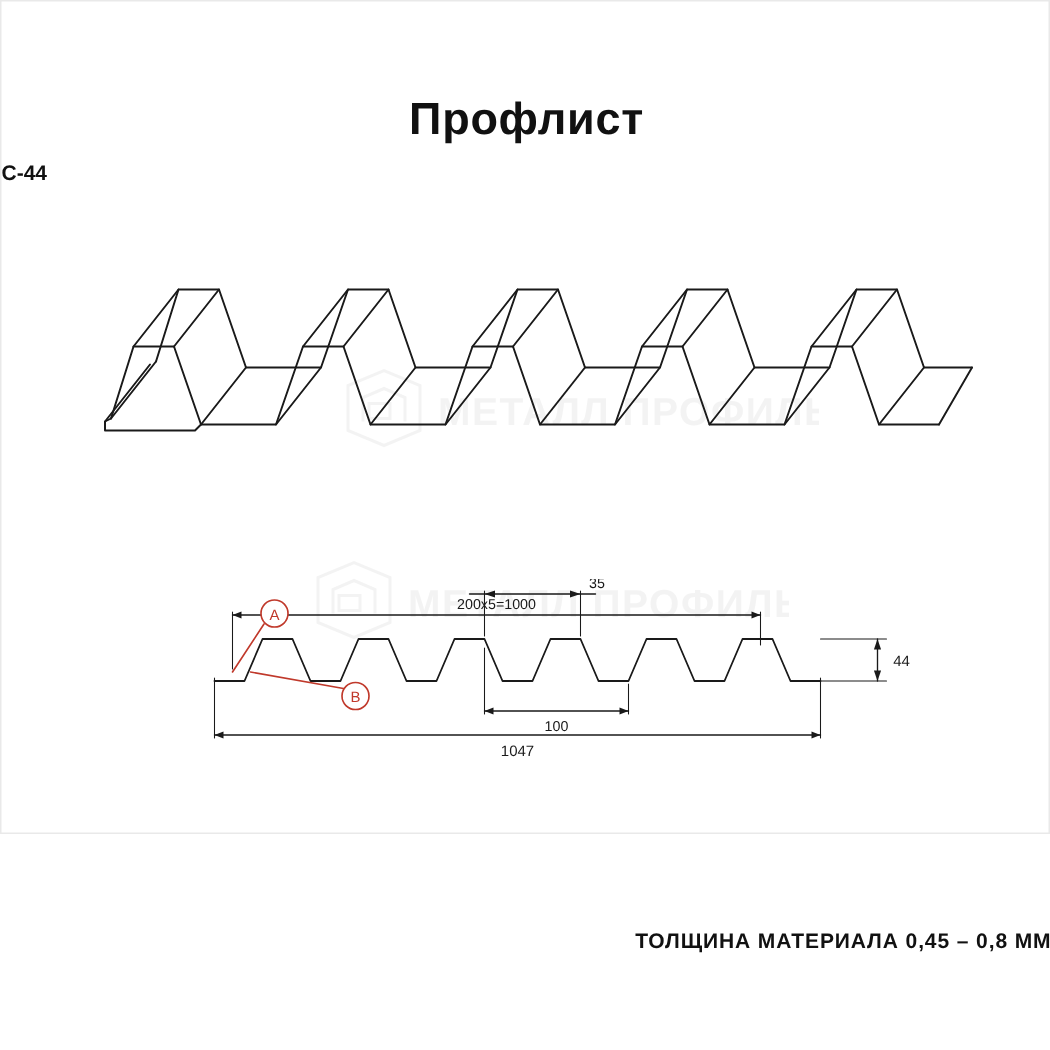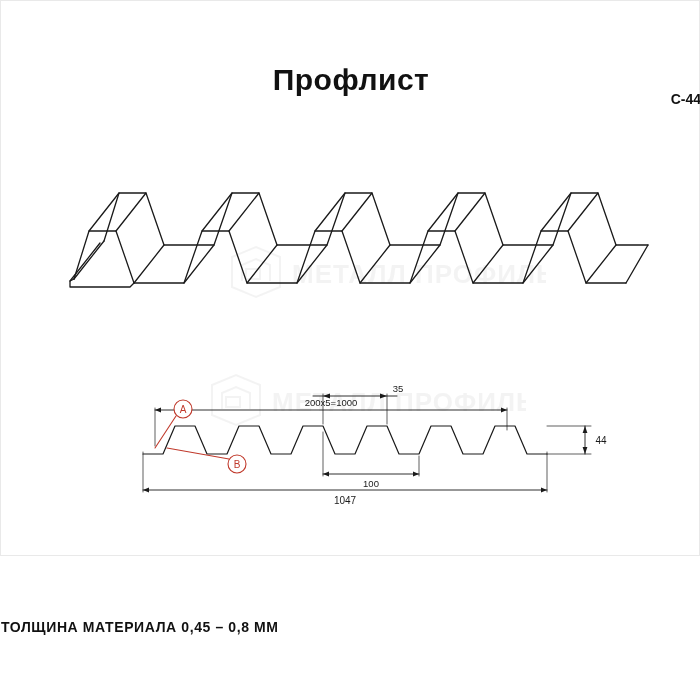--- a/index.html
+++ b/index.html
@@ -29,34 +29,34 @@
     left: 0;
     width: 700px;
     text-align: center;
     font-size: 30px;
     font-weight: bold;
     letter-spacing: 0.5px;
     color: #111111;
   }
   .subtitle {
     position: absolute;
-    top: 90px;
+    top: 106px;
     left: 0;
     width: 700px;
-    text-align: right;
+    text-align: left;
     font-size: 14px;
     font-weight: bold;
     color: #111111;
   }
   .footer {
     position: absolute;
     top: 618px;
     left: 0;
     width: 700px;
-    text-align: left;
+    text-align: right;
     font-size: 14px;
     font-weight: bold;
     letter-spacing: 0.6px;
     color: #111111;
   }
   .iso-wrap {
     position: absolute;
     left: 55px;
     top: 170px;
     width: 600px;

